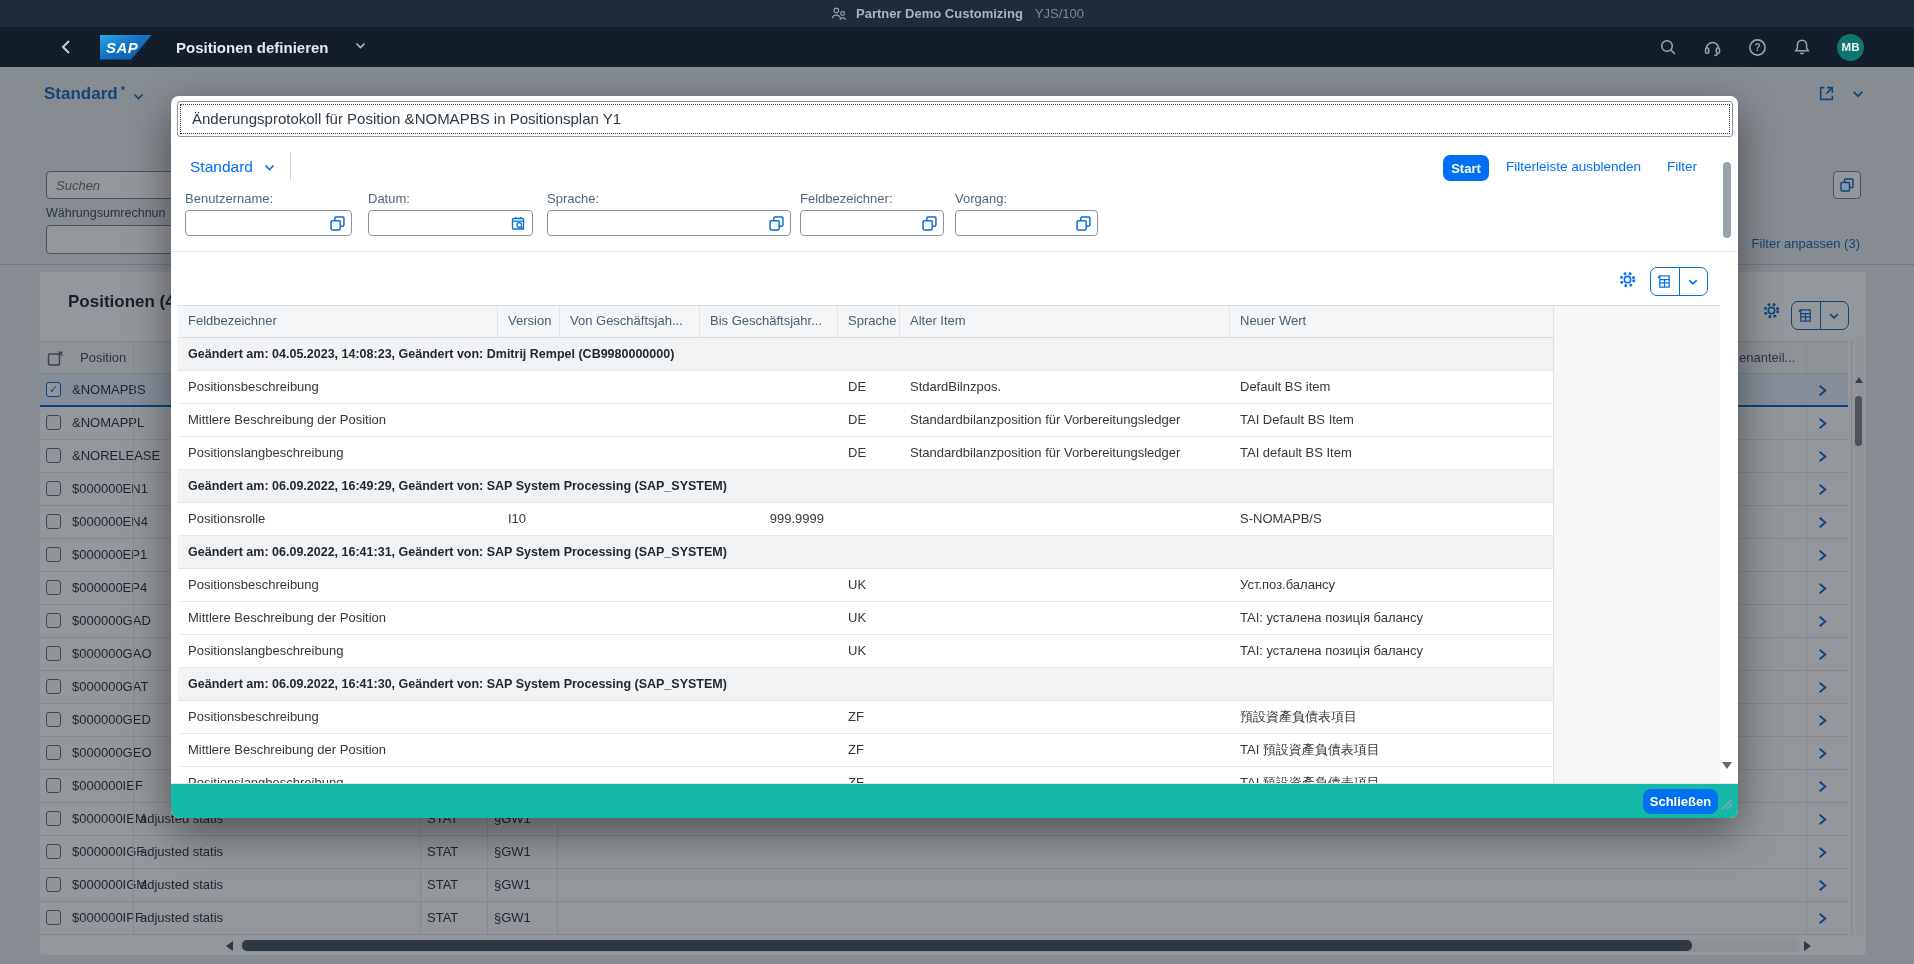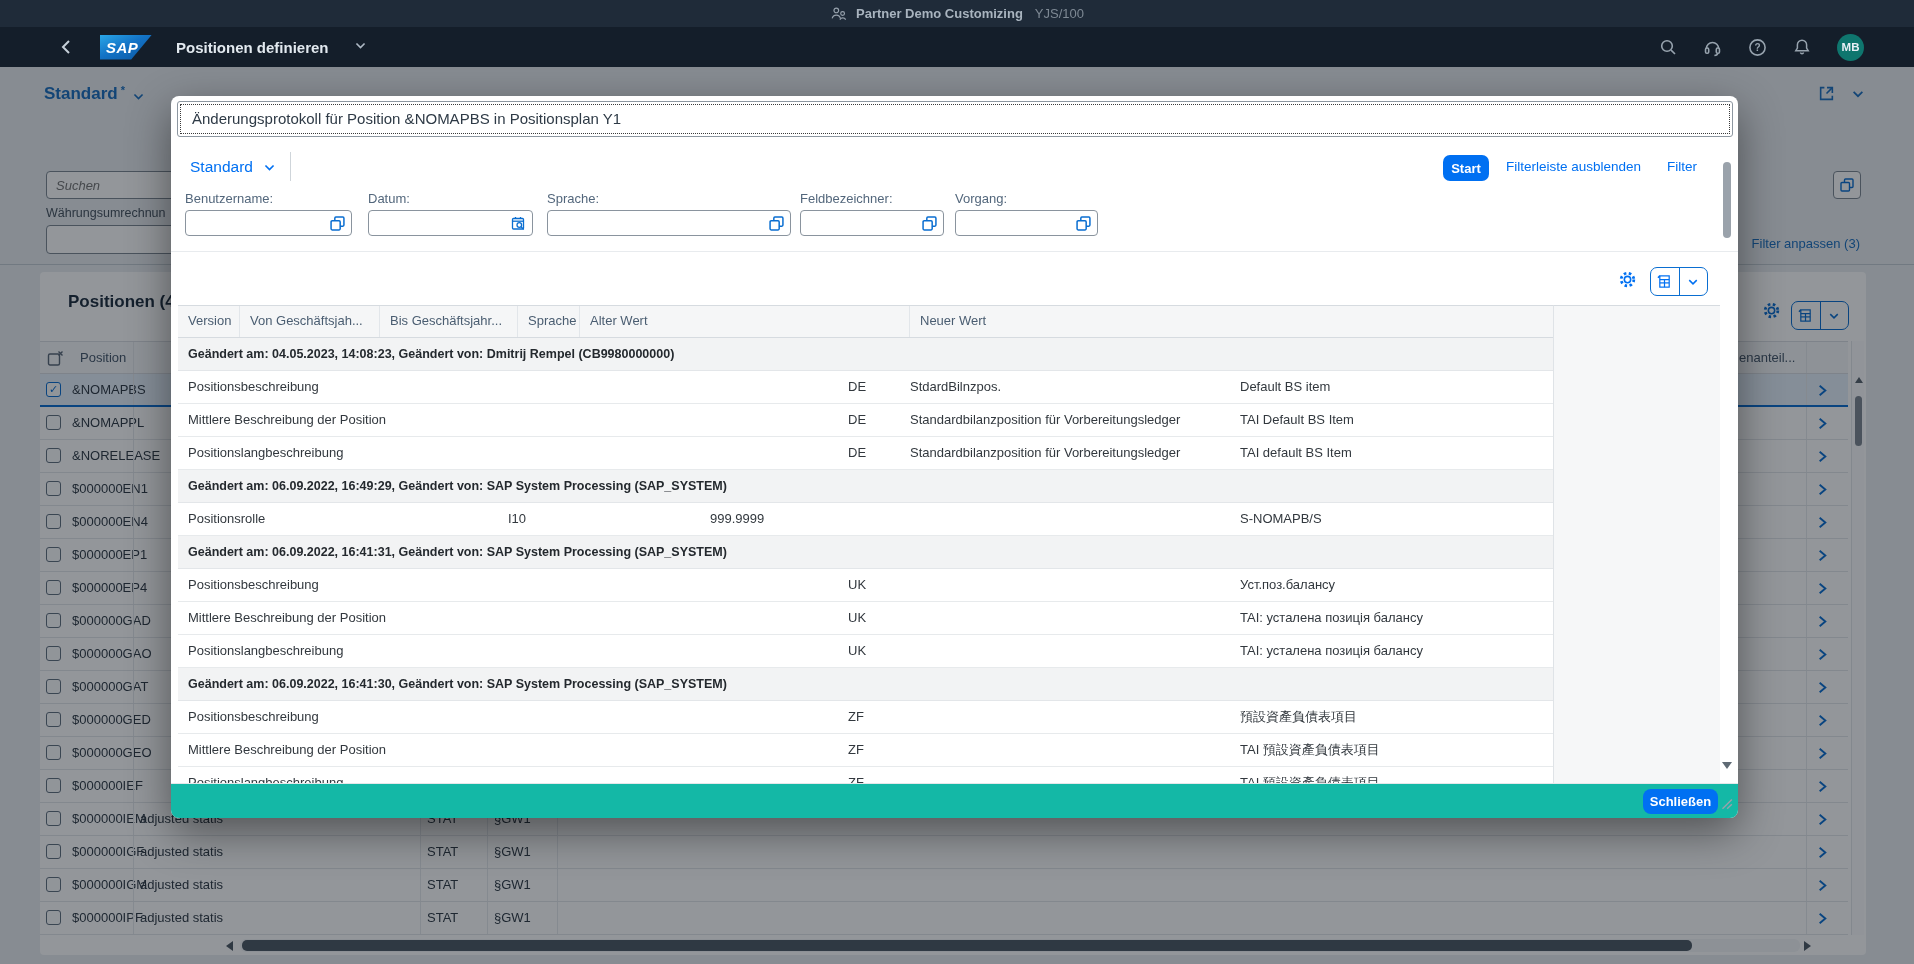--- a/index.html
+++ b/index.html
@@ -88,21 +88,21 @@
 .dsplit{left:1479px;top:171px}
 .dsplit .splitbtn,.dsplit{color:#0070f2}
 .dthead{left:7px;top:209px;width:1375px;height:33px;background:#f5f6f7;border-top:1px solid #d6dbe0;border-bottom:1px solid #d6dbe0;display:flex}
 .dhc{line-height:30px;font-size:13px;color:#4a5d71;padding:0 10px;border-right:1px solid #e2e6ea;white-space:nowrap;overflow:hidden;flex:none}
 .dhc:last-child{border-right:none}
 .w1{width:320px}.w2{width:62px}.w3{width:140px}.w4{width:138px}.w5{width:62px}.w6{width:330px}.w7{width:323px}
 .dtbody{left:7px;top:242px;width:1375px;height:445px;overflow:hidden}
 .dgroup{height:33px;line-height:32px;background:#f2f3f4;border-bottom:1px solid #e3e6e9;font-weight:700;font-size:12.5px;color:#24292e;padding-left:10px;white-space:nowrap;overflow:hidden}
 .drow{display:flex;height:33px;border-bottom:1px solid #e7eaec;background:#fff}
 .dc{line-height:32px;padding:0 10px;font-size:13px;color:#32383e;white-space:nowrap;overflow:hidden;flex:none}
-.dc4{padding-right:14px}
+.dc4{text-align:right;padding-right:14px}
 .dstrip{left:1382px;top:209px;width:167px;height:478px;background:#f6f7f8;border-left:1px solid #dfe3e7;border-top:1px solid #d6dbe0}
 .dthumb{left:1552px;top:66px;width:8px;height:76px;background:#9aa2ab;border-radius:4px}
 .dtri-down{left:1551px;top:666px;width:0;height:0;border-left:5px solid transparent;border-right:5px solid transparent;border-top:7px solid #5f6a74}
 .dfoot{left:0;top:687px;width:1567px;height:35px;border-top:1px solid #e4e7ea;background:#14b8a6;border-radius:0 0 8px 8px}
 .dclose{position:absolute;left:1472px;top:5px;width:75px;height:25px;background:#0070f2;border:none;border-radius:8px;color:#fff;font-size:13px;font-weight:700;font-family:inherit}
 .grip{position:absolute;left:1548px;top:608px;color:#98a1aa}
 .dfoot .grip{left:1548px;top:12px}
 </style>
 </head>
 <body>
@@ -571,25 +571,26 @@
         </svg>
       </span>
     <span class="seg">
         <svg width="12" height="12" viewBox="0 0 16 16" fill="none" stroke="currentColor" stroke-width="2">
           <polyline points="3,5.5 8,10.5 13,5.5"></polyline>
         </svg>
       </span>
   </div>
 
   <div class="el dthead">
+    <div class="dhc w1">Feldbezeichner</div>
     <div class="dhc w2">Version</div>
     <div class="dhc w3">Von Geschäftsjah...</div>
     <div class="dhc w4">Bis Geschäftsjahr...</div>
     <div class="dhc w5">Sprache</div>
-    <div class="dhc w6">Alter Wert</div>
+    <div class="dhc w6">Alter Item</div>
     <div class="dhc w7">Neuer Wert</div>
   </div>
   <div class="el dtbody">
       <div class="dgroup">Geändert am: 04.05.2023, 14:08:23, Geändert von: Dmitrij Rempel (CB9980000000)</div>
       <div class="drow">
         <div class="dc dc1 w1">Positionsbeschreibung</div>
         <div class="dc dc2 w2"></div>
         <div class="dc dc3 w3"></div>
         <div class="dc dc4 w4"></div>
         <div class="dc dc5 w5">DE</div>

